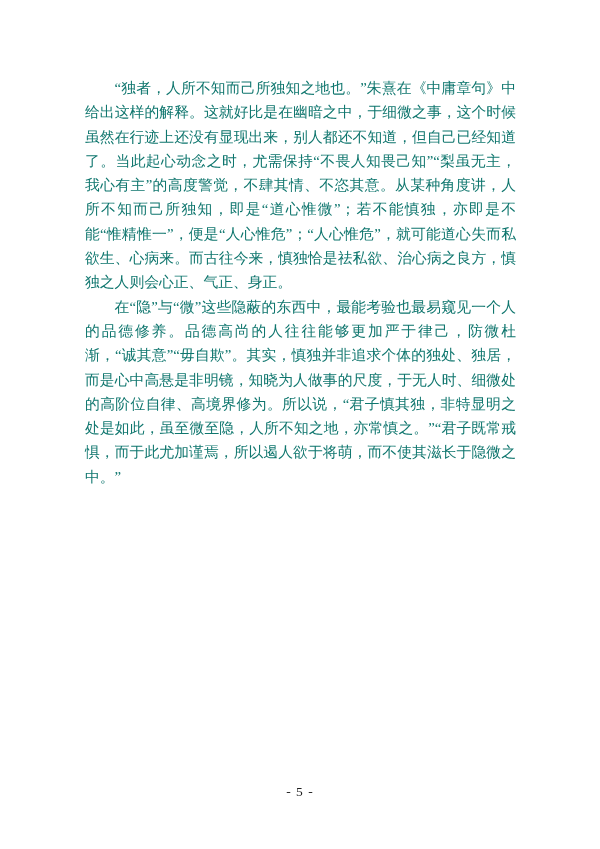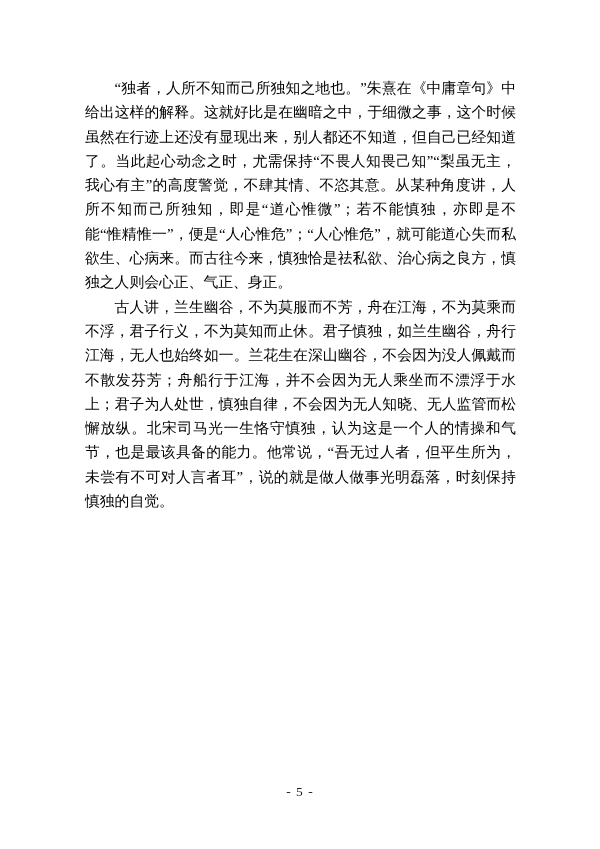--- a/index.html
+++ b/index.html
@@ -13,21 +13,21 @@
     height: 849px;
     background: #ffffff;
     overflow: hidden;
     font-family: "Liberation Serif", "DejaVu Serif", serif;
   }
   .text-block {
     position: absolute;
     left: 85px;
     top: 76px;
     width: 431px;
-    color: #000000;
+    color: #0f766e;
     font-size: 14.8px;
     line-height: 24.3px;
     text-align: justify;
   }
   .para {
     margin: 0;
     padding: 0;
     text-indent: 2em;
     word-break: break-all;
   }
@@ -43,18 +43,18 @@
     font-size: 13.5px;
     letter-spacing: 1px;
   }
 </style>
 </head>
 <body>
 
 <div class="page">
   <div class="text-block">
     <p class="para">“独者，人所不知而己所独知之地也。”朱熹在《中庸章句》中给出这样的解释。这就好比是在幽暗之中，于细微之事，这个时候虽然在行迹上还没有显现出来，别人都还不知道，但自己已经知道了。当此起心动念之时，尤需保持“不畏人知畏己知”“梨虽无主，我心有主”的高度警觉，不肆其情、不恣其意。从某种角度讲，人所不知而己所独知，即是“道心惟微”；若不能慎独，亦即是不能“惟精惟一”，便是“人心惟危”；“人心惟危”，就可能道心失而私欲生、心病来。而古往今来，慎独恰是祛私欲、治心病之良方，慎独之人则会心正、气正、身正。</p>
-    <p class="para">古人讲，兰生幽谷，不为莫服而不芳，舟在江海，不为莫乘而不浮，君子行义，不为莫知而止休。君子慎独，如兰生幽谷，舟行江海，无人也始终如一。兰花生在深山幽谷，不会因为没人佩戴而不散发芬芳；舟船行于江海，并不会因为无人乘坐而不漂浮于水上；君子为人处世，慎独自律，不会因为无人知晓、无人监管而松懈放纵。北宋司马光一生恪守慎独，认为这是一个人的情操和气节，也是最该具备的能力。他常说，“吾无过人者，但平生所为，未尝有不可对人言者耳”，说的就是做人做事光明磊落，时刻保持慎独的自觉。</p>
+    <p class="para">在“隐”与“微”这些隐蔽的东西中，最能考验也最易窥见一个人的品德修养。品德高尚的人往往能够更加严于律己，防微杜渐，“诚其意”“毋自欺”。其实，慎独并非追求个体的独处、独居，而是心中高悬是非明镜，知晓为人做事的尺度，于无人时、细微处的高阶位自律、高境界修为。所以说，“君子慎其独，非特显明之处是如此，虽至微至隐，人所不知之地，亦常慎之。”“君子既常戒惧，而于此尤加谨焉，所以遏人欲于将萌，而不使其滋长于隐微之中。”</p>
   </div>
   <div class="footer">
     <span class="page-number">- 5 -</span>
   </div>
 </div>
 
 </body></html>

